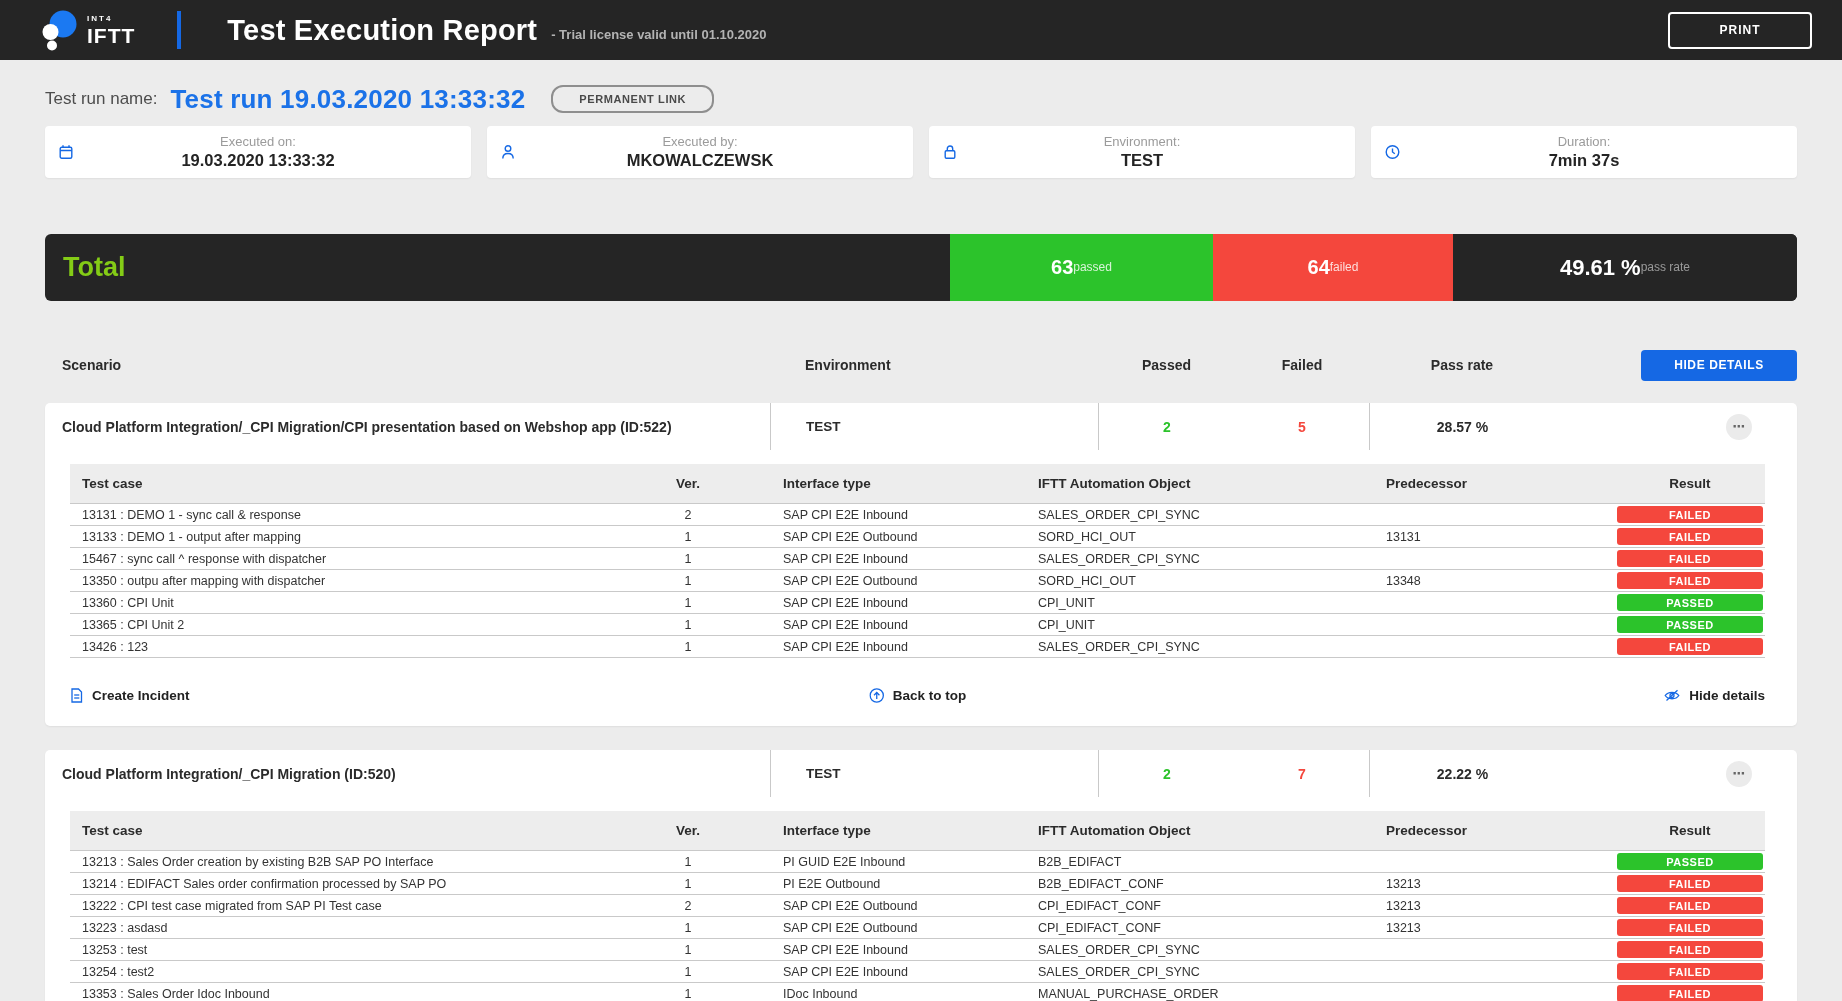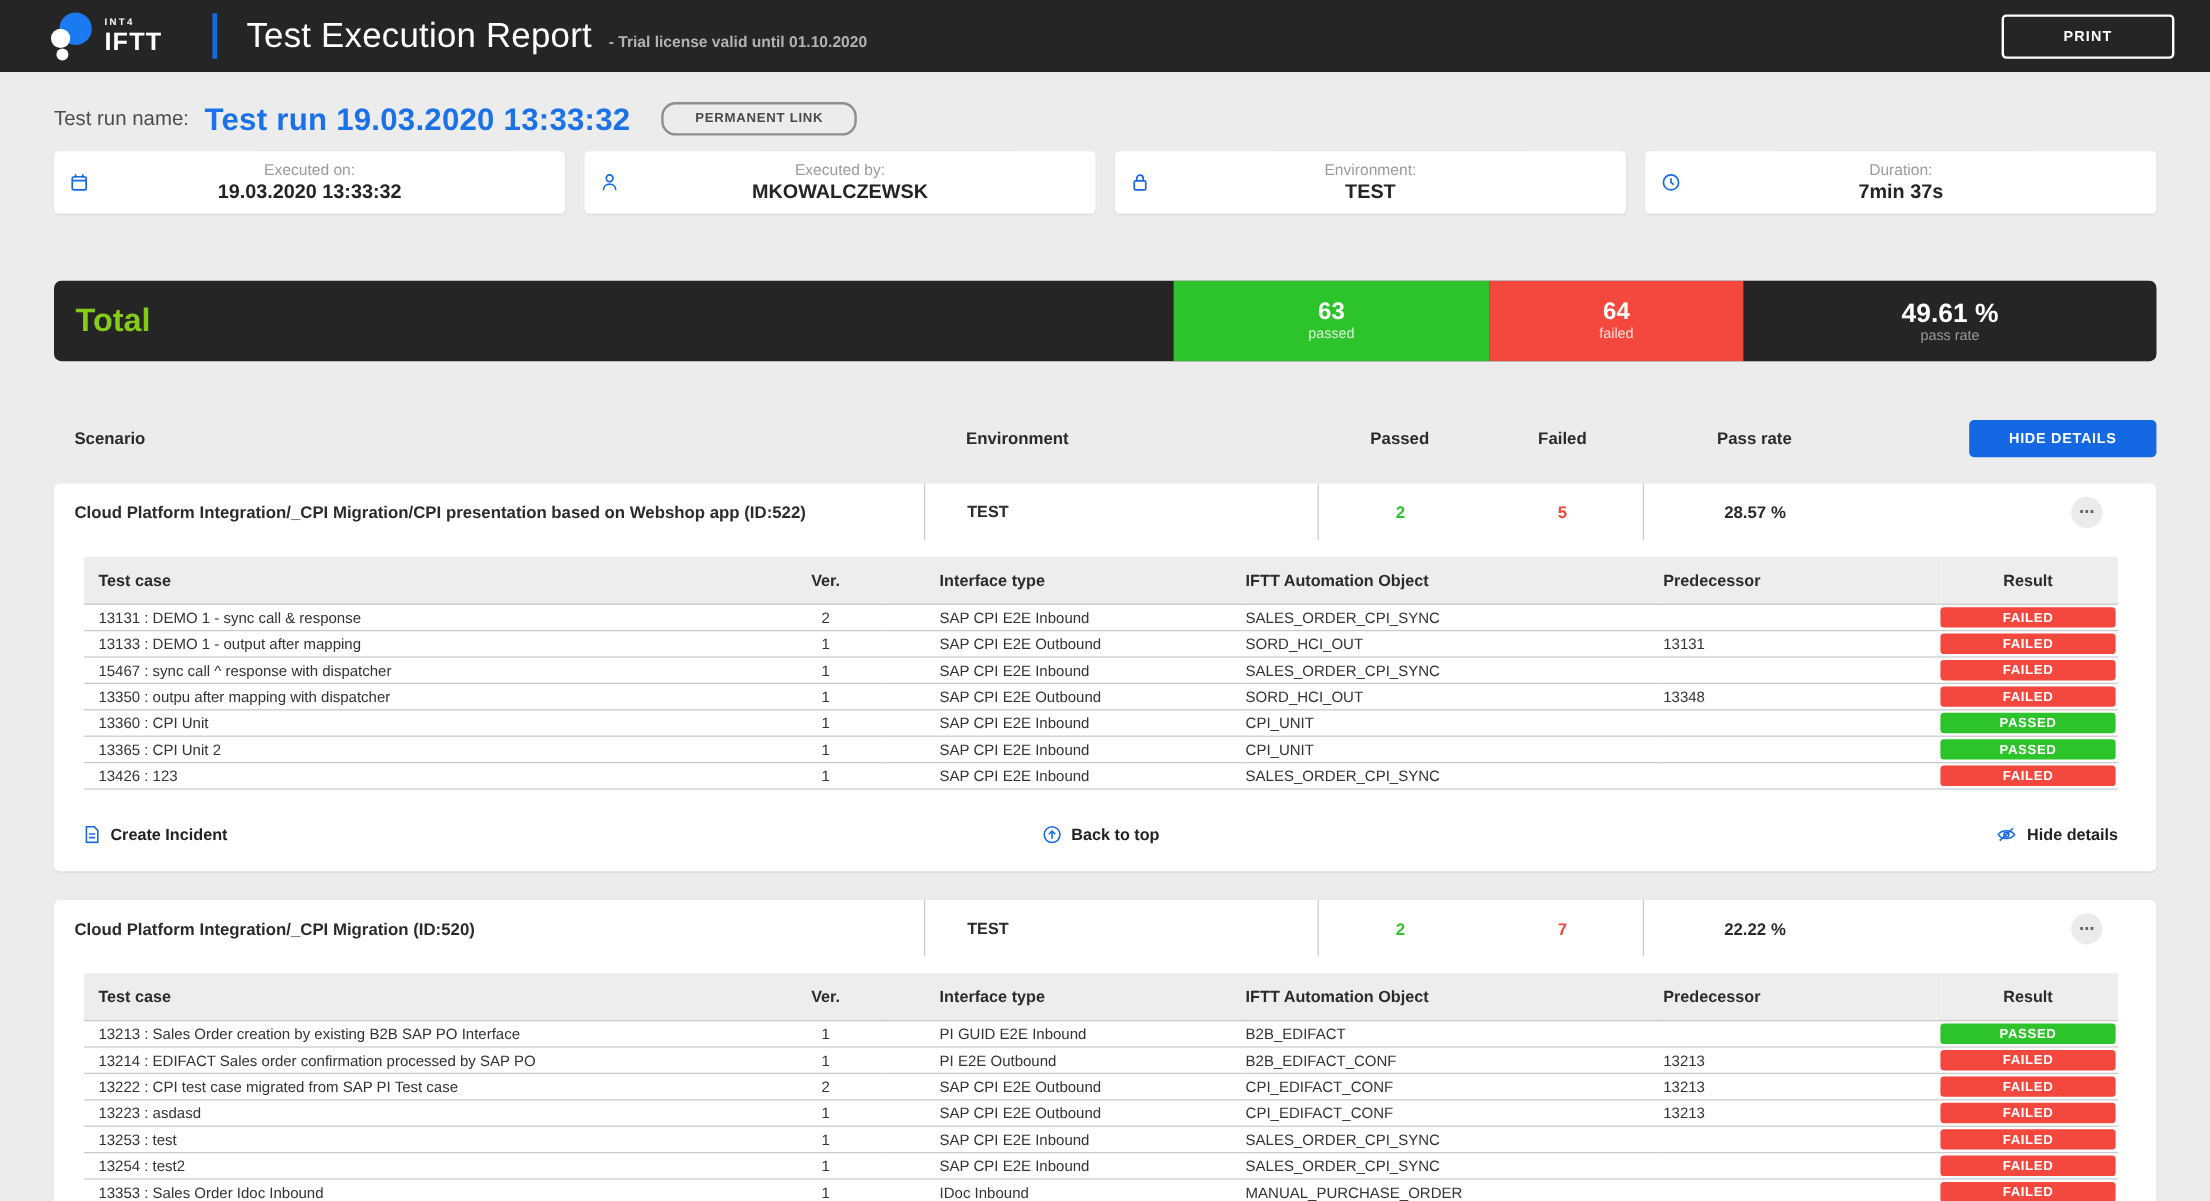--- a/index.html
+++ b/index.html
@@ -11,21 +11,21 @@
     width:1842px;height:1001px;overflow:hidden;background:var(--page);
     font-family:"Liberation Sans","DejaVu Sans",sans-serif;color:#2b2b2b;position:relative;
   }
   
   .topbar{height:60px;background:var(--dark);display:flex;align-items:center;padding-left:40px;}
   .logo{display:flex;align-items:center;gap:9px;}
   .logo-text{display:flex;flex-direction:column;color:#fff;line-height:1;}
   .logo-top{font-size:8px;letter-spacing:2px;font-weight:bold;margin-bottom:2px;}
   .logo-main{font-size:21px;font-weight:bold;letter-spacing:1px;}
   .topbar-divider{width:4px;height:38px;background:var(--accent);margin-left:42px;}
-  .app-title{margin-left:24px;font-size:29px;font-weight:normal;color:#fff;letter-spacing:.2px;}
+  .app-title{margin-left:46px;font-size:29px;font-weight:bold;color:#fff;letter-spacing:.2px;}
   .app-subtitle{margin-left:14px;margin-top:9px;font-size:13px;font-weight:bold;color:#b3b3b3;}
   .spacer{flex:1;}
   .print-btn{margin-right:30px;width:144px;height:37px;background:transparent;border:2px solid #fff;
     border-radius:4px;color:#fff;font-size:12px;font-weight:bold;letter-spacing:1px;cursor:pointer;
     font-family:inherit;}
   
   .run-row{display:flex;align-items:center;margin:17px 45px 0;height:44px;}
   .run-label{font-size:17px;color:#4d4d4d;}
   .run-name{margin-left:13px;font-size:26px;font-weight:bold;color:var(--title-blue);letter-spacing:.2px;}
   .permlink-btn{margin-left:26px;background:transparent;border:2px solid #8e8e8e;border-radius:12px;
@@ -35,25 +35,25 @@
   .cards{display:grid;grid-template-columns:repeat(4,1fr);gap:16px;margin:5px 45px 0;}
   .card{position:relative;background:#fff;border-radius:4px;height:52px;display:flex;flex-direction:column;
     align-items:center;justify-content:center;box-shadow:0 1px 2px rgba(0,0,0,.06);}
   .card .icon{position:absolute;left:14px;top:50%;transform:translateY(-50%);color:var(--accent);display:flex;}
   .card-label{font-size:13px;color:#9b9b9b;}
   .card-value{font-size:16.5px;font-weight:bold;color:#242424;margin-top:2px;}
   
   .total-bar{margin:56px 45px 0;height:67px;background:var(--dark);border-radius:6px;display:flex;overflow:hidden;}
   .total-label-cell{flex:1;display:flex;align-items:center;padding-left:18px;}
   .total-label{font-size:27px;font-weight:bold;color:#84cc16;}
-  .tcell{display:flex;flex-direction:column;align-items:center;justify-content:center;line-height:1.15;}
+  .tcell{display:flex;flex-direction:row;align-items:center;justify-content:center;line-height:1.15;}
   .tcell .big{font-size:20px;font-weight:bold;color:#fff;}
   .tcell .small{font-size:12px;color:rgba(255,255,255,.82);}
   .tcell.green{width:263px;background:var(--green);}
-  .tcell.red{width:212px;background:var(--red);}
+  .tcell.red{width:240px;background:var(--red);}
   .tcell.rate{width:344px;background:var(--dark);}
   .tcell.rate .big{font-size:22px;}
   .tcell.rate .small{color:#9a9a9a;}
   
   .col-name{width:725px;}
   .col-env{width:328px;}
   .col-passed{width:137px;}
   .col-failed{width:134px;}
   .col-rate{width:186px;}
   

